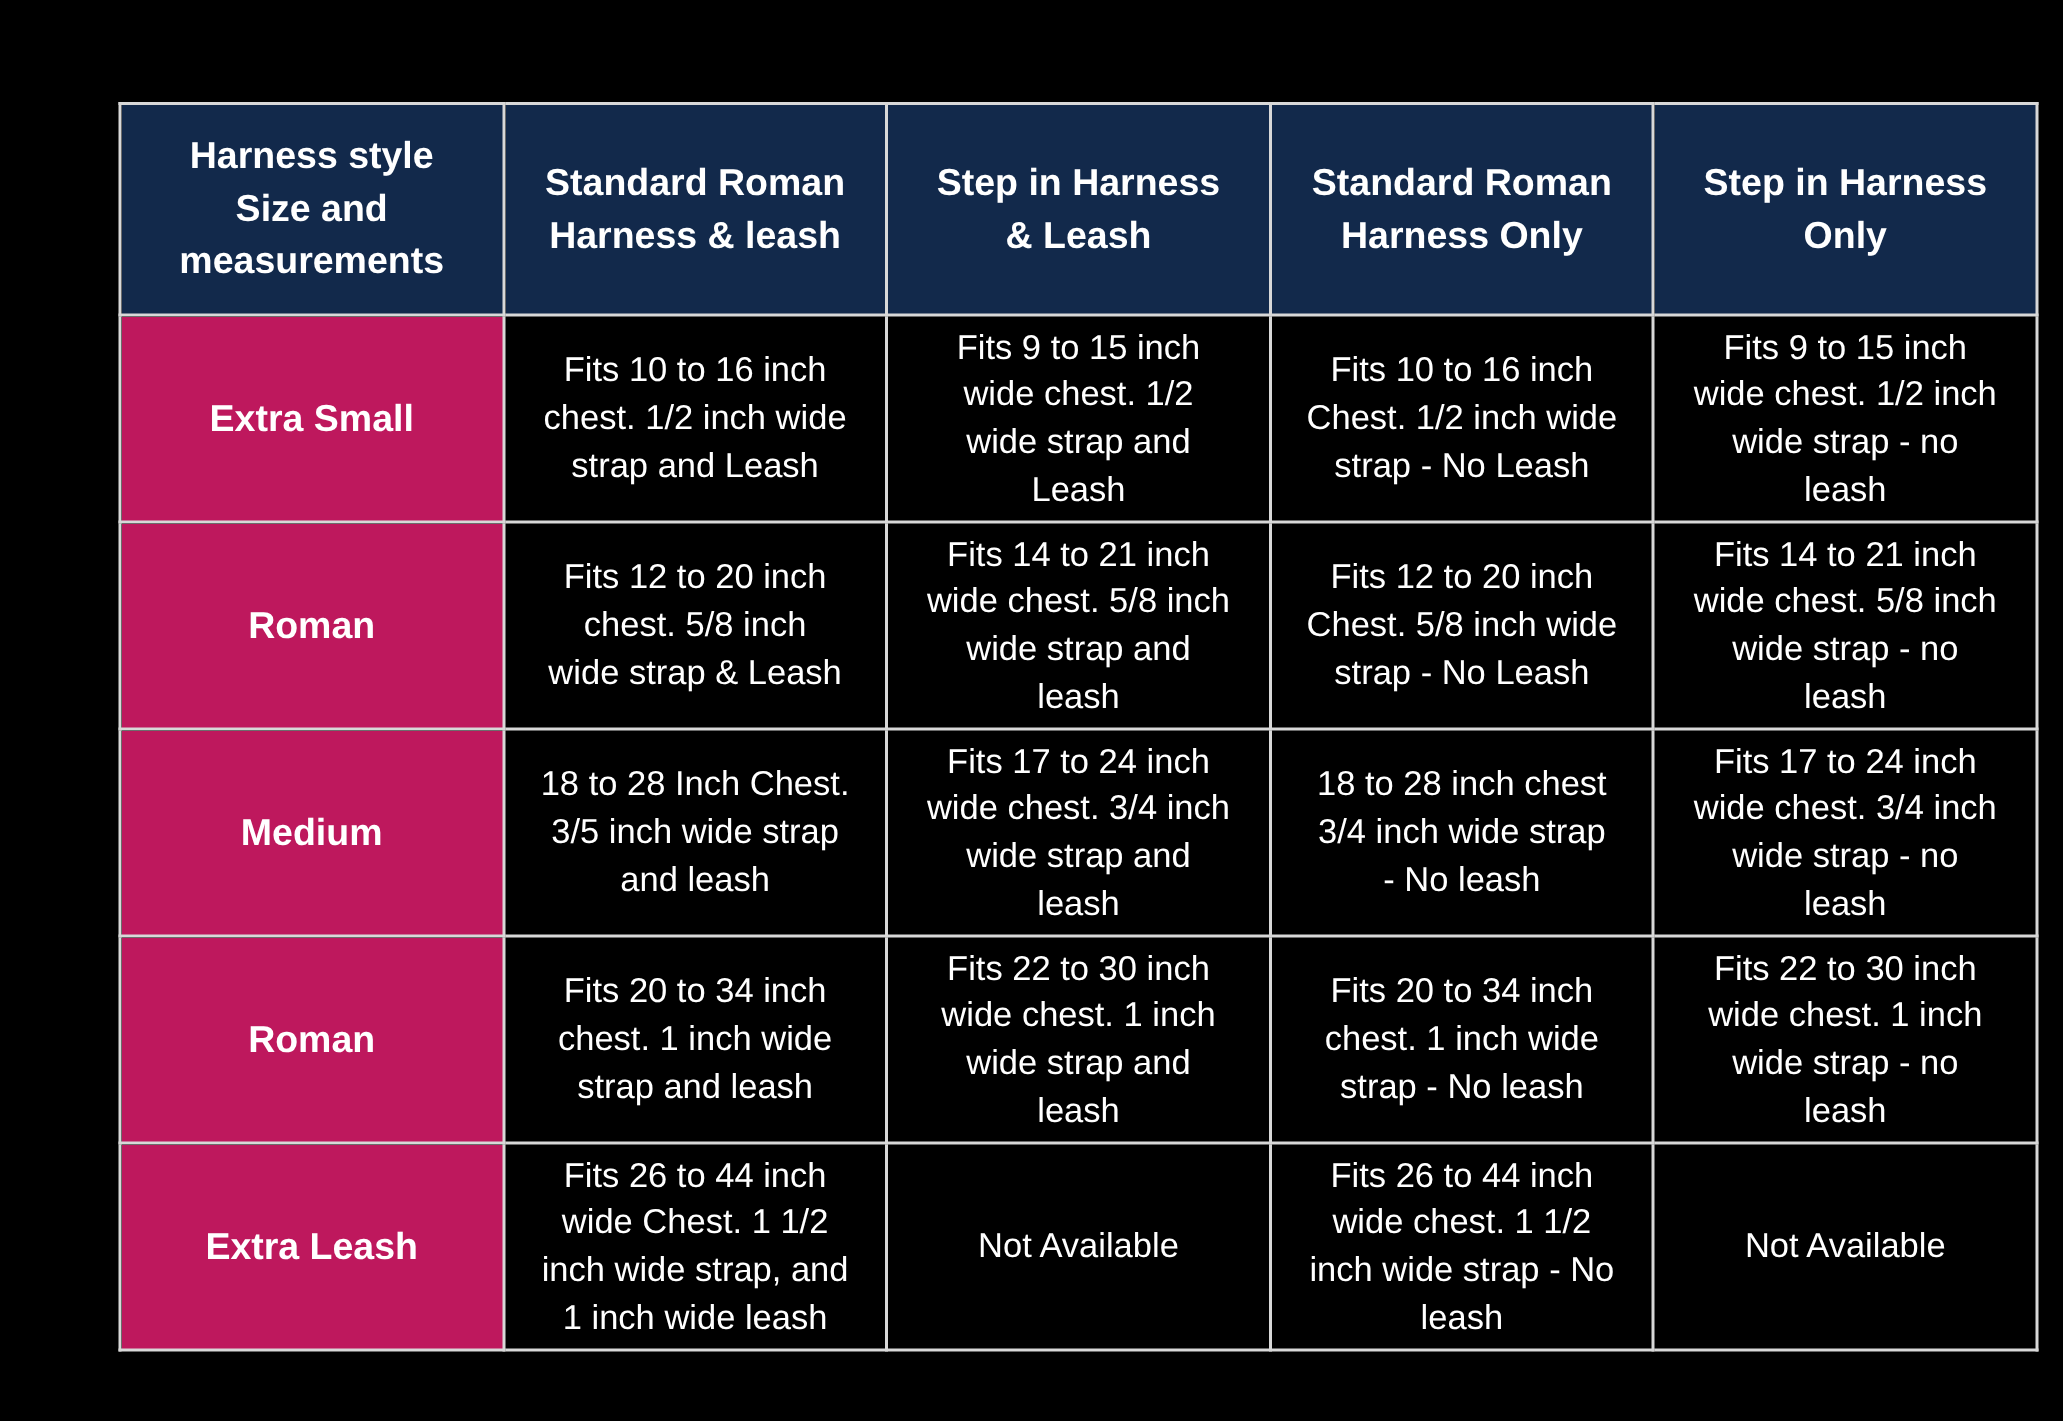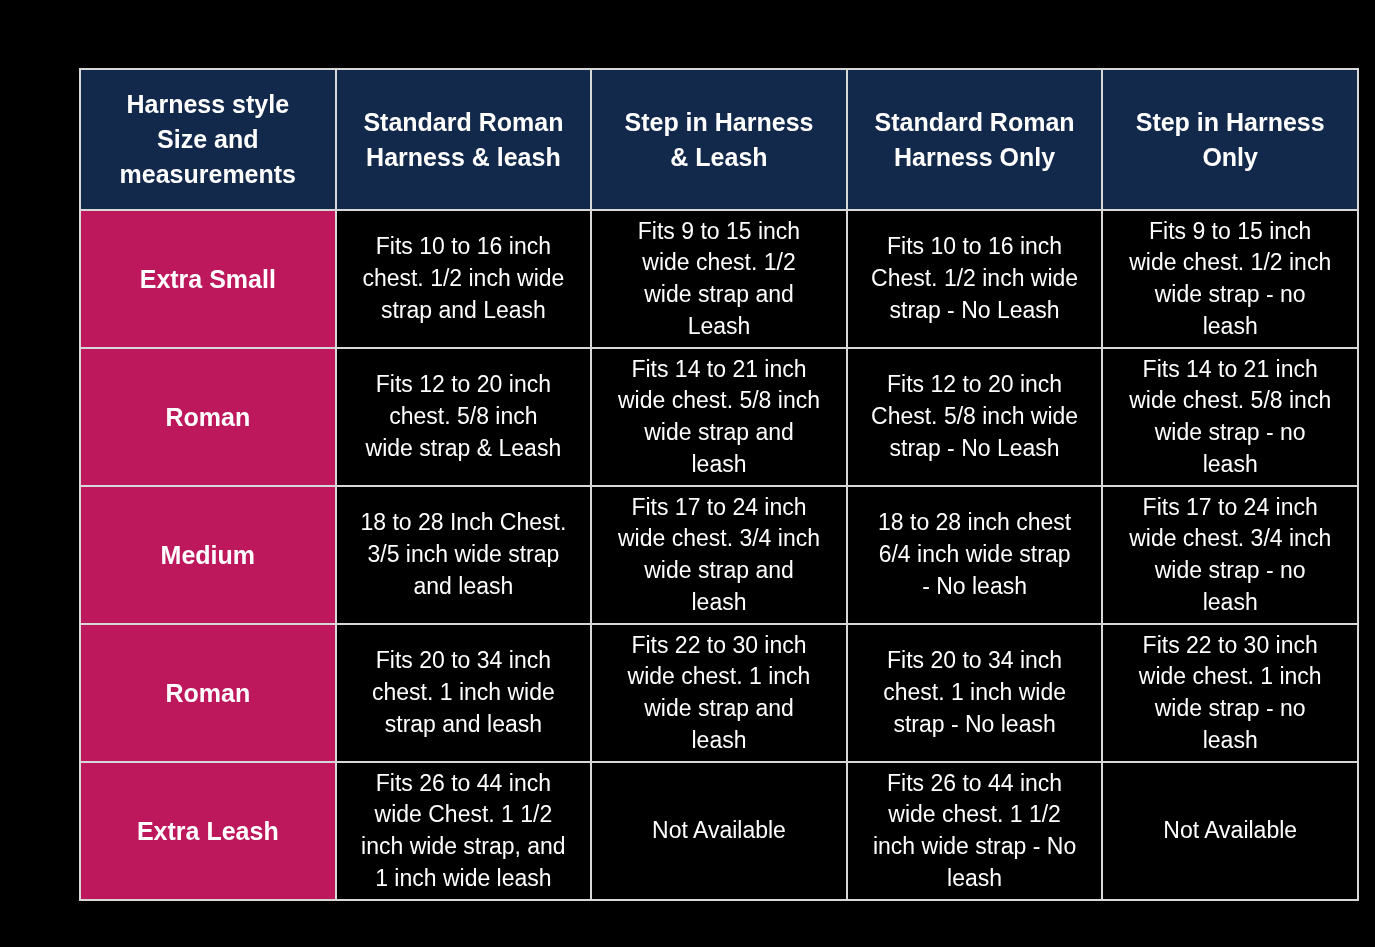--- a/index.html
+++ b/index.html
@@ -121,21 +121,21 @@
       <tr>
         <th>Medium</th>
         <td>18 to 28 Inch Chest.
 3/5 inch wide strap
 and leash</td>
         <td>Fits 17 to 24 inch
 wide chest. 3/4 inch
 wide strap and
 leash</td>
         <td>18 to 28 inch chest
-6/4 inch wide strap
+3/4 inch wide strap
 - No leash</td>
         <td>Fits 17 to 24 inch
 wide chest. 3/4 inch
 wide strap - no
 leash</td>
       </tr>
       <tr>
         <th>Roman</th>
         <td>Fits 20 to 34 inch
 chest. 1 inch wide

